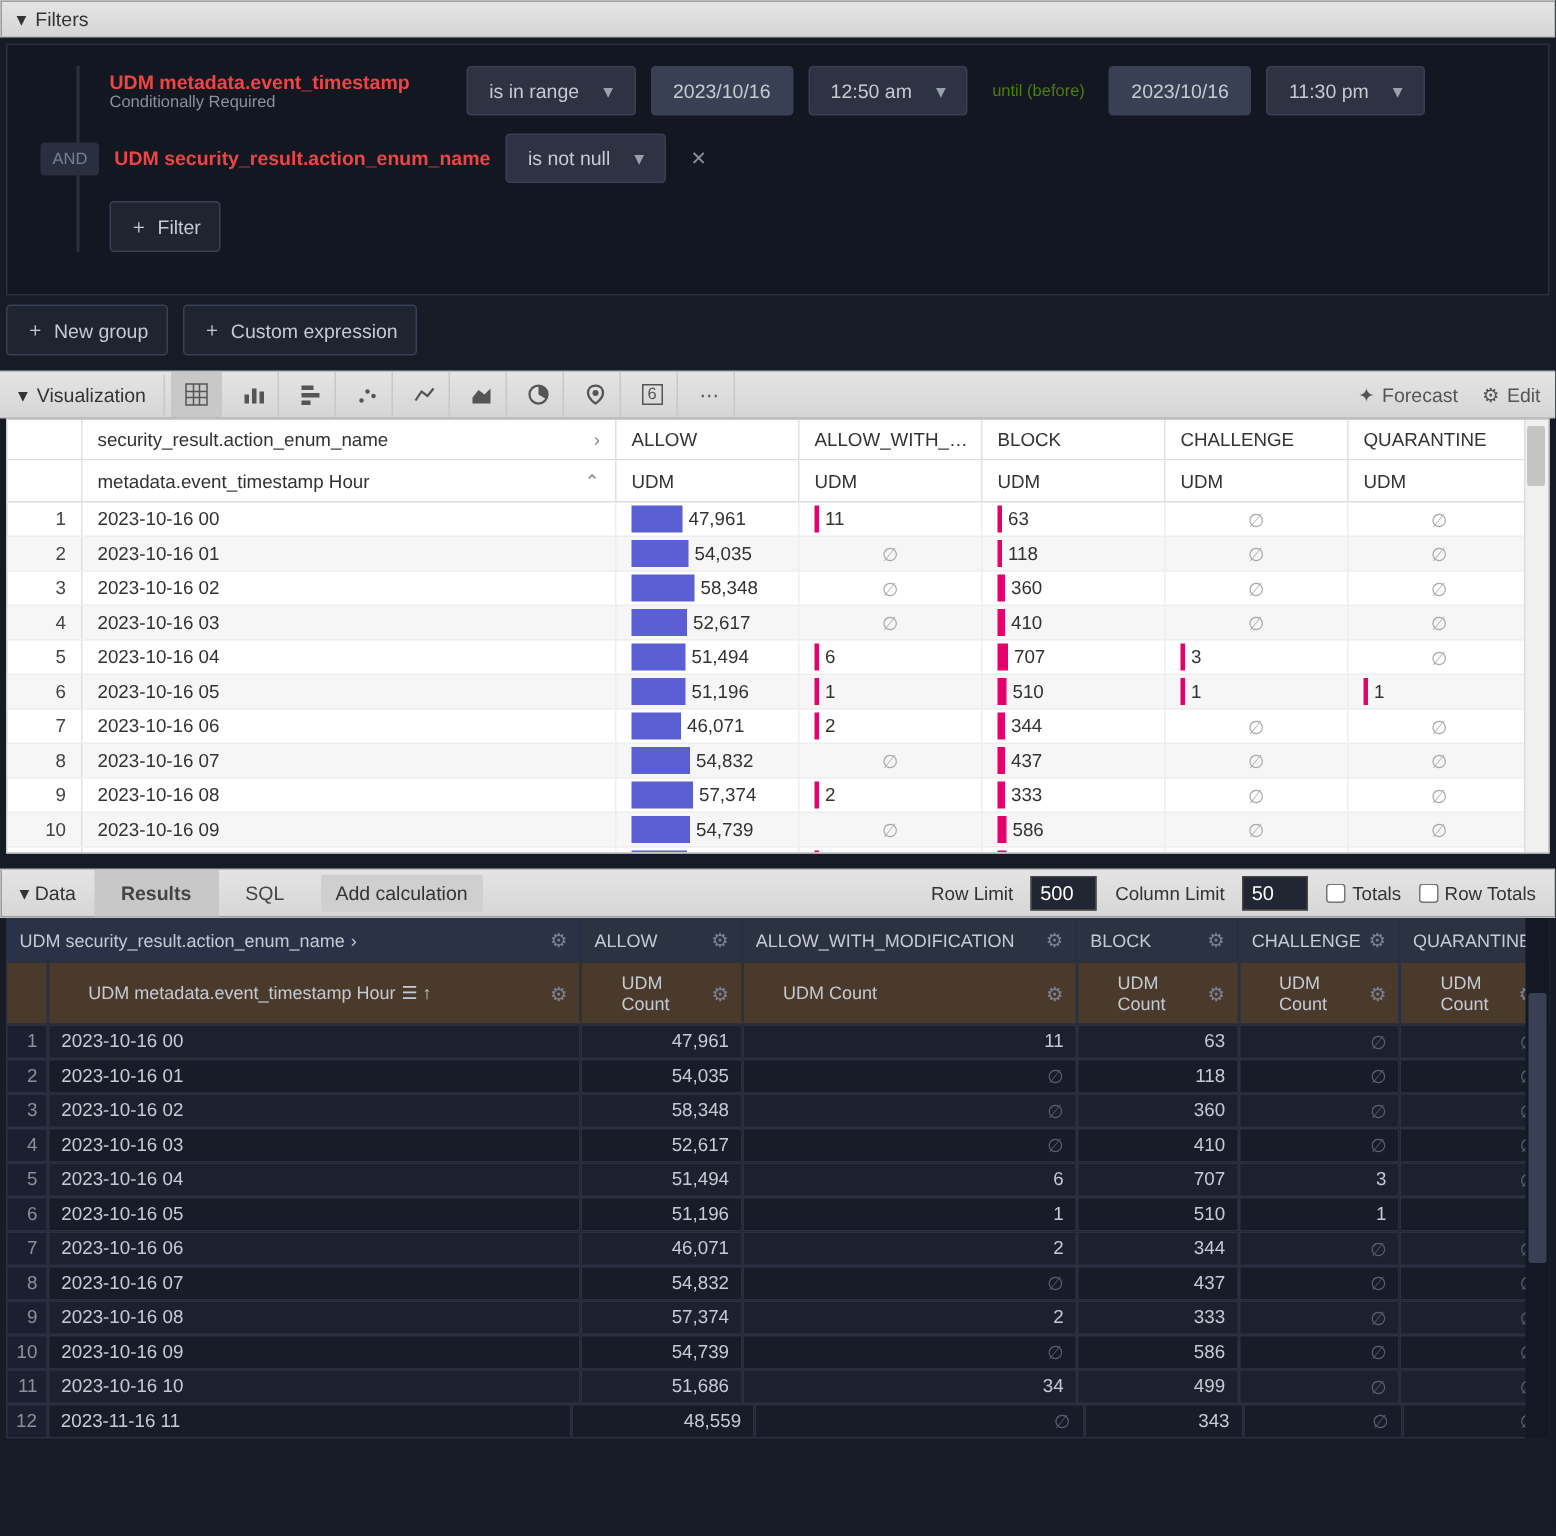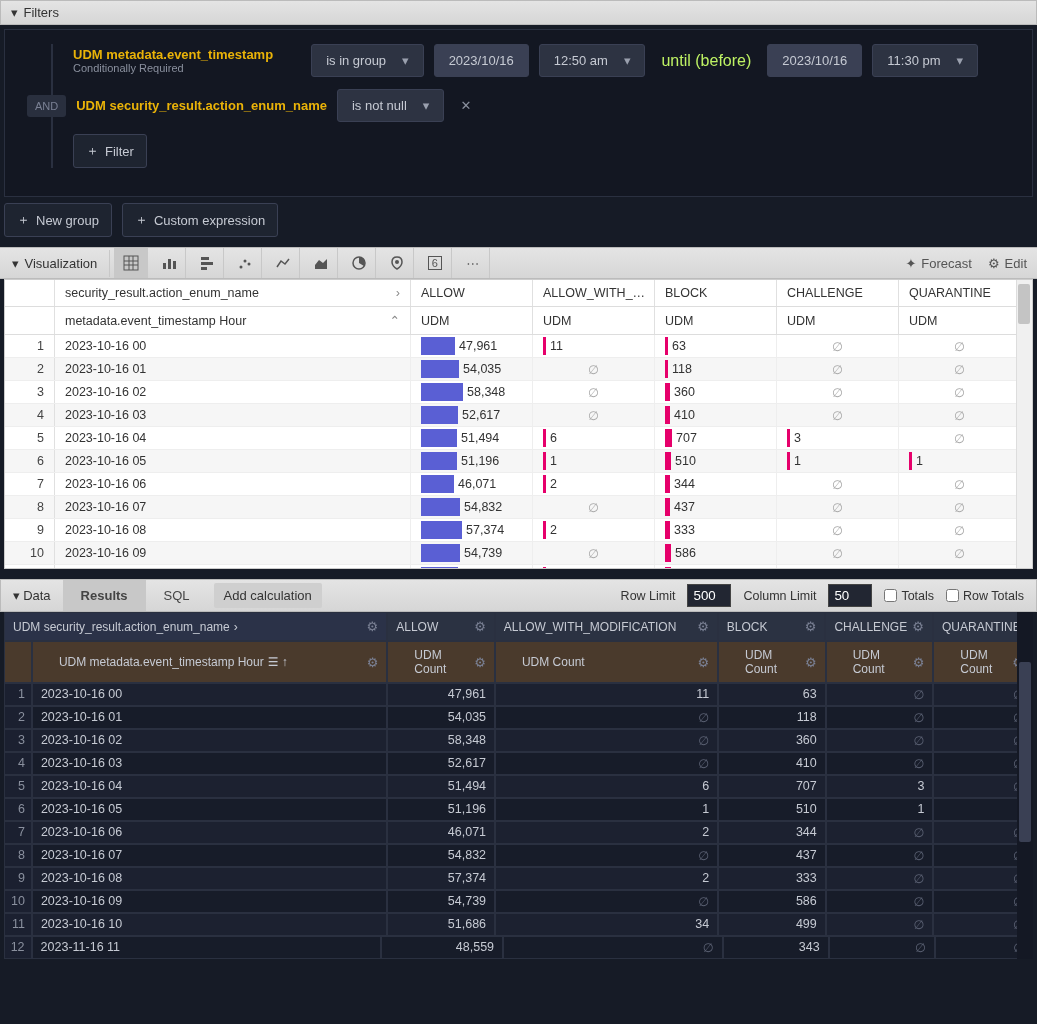--- a/index.html
+++ b/index.html
@@ -2,26 +2,26 @@
 <html><head>
 <meta charset="utf-8">
 <style>
 * { box-sizing: border-box; margin: 0; padding: 0; font-family: "Helvetica Neue", Arial, sans-serif; }
 body { background: #161b26; color: #c0c5ce; font-size: 13px; width: 1037px; }
 .section-bar { background: linear-gradient(#e4e4e4,#d6d6d6); border: 1px solid #bbb; color: #333; display: flex; align-items: center; padding: 4px 10px; font-size: 13px; }
 .section-bar .caret { margin-right: 6px; }
 .filters-panel { background: #131722; border: 1px solid #2a3040; margin: 4px; padding: 14px 16px 16px; }
 .filter-row { display: flex; align-items: center; margin-bottom: 12px; gap: 10px; }
 .filter-badge { background: #292f3e; color: #7a8094; font-size: 11px; padding: 5px 8px; border-radius: 3px; }
-.filter-label { color: #eab308; font-weight: 600; }
+.filter-label { color: #ef4444; font-weight: 600; }
 .filter-sub { color: #8a909e; font-size: 11px; }
 .sel { background: #2d3342; border: 1px solid #3a4054; color: #c6cad3; padding: 8px 14px; border-radius: 3px; display: inline-flex; align-items: center; gap: 10px; font-size: 13px; }
 .sel.dark { background: #3a4054; }
 .sel .dd::after { content: "▾"; margin-left: 6px; color: #9aa0ae; }
-.sep-text { color: #bef264; font-size: 16px; padding: 0 6px; }
+.sep-text { color: #4d7c0f; font-size: 11px; padding: 0 6px; }
 .btn { background: #1e2430; border: 1px solid #3a4054; color: #c6cad3; padding: 7px 12px; border-radius: 3px; display: inline-flex; align-items: center; gap: 6px; font-size: 13px; }
 .close-x { color: #8a909e; padding: 0 6px; cursor: pointer; }
 .filter-tree { border-left: 2px solid #2a3040; margin-left: 30px; padding-left: 20px; }
 .bottom-buttons { display: flex; gap: 10px; margin: 6px 4px 10px; }
 .vis-tools { display: flex; background: linear-gradient(#e4e4e4,#d6d6d6); border-top:1px solid #bbb; border-bottom:1px solid #bbb; align-items: center; flex:1; padding-right:10px; gap:4px; }
 .tool { width: 34px; height: 30px; display:flex; align-items:center; justify-content:center; color:#555; border-right:1px solid #c8c8c8; cursor:pointer; }
 .tool.active { background:#c8c8c8; }
 .tool-right { margin-left:auto; display:flex; gap:16px; align-items:center; color:#555; }
 .link-btn { display:flex; align-items:center; gap:5px; cursor:pointer; font-size:13px; }
 
@@ -80,21 +80,21 @@
 
 <div class="filters-panel">
   <div class="filter-tree">
     <div class="filter-row">
       <div>
         <div class="filter-label">UDM metadata.event_timestamp</div>
         <div class="filter-sub">Conditionally Required</div>
       </div>
       <div style="width:18px"></div>
       <div class="sel">
-          <span>is in group</span>
+          <span>is in range</span>
           <span class="dd"></span>
         </div>
       <div class="sel dark">
           <span>2023/10/16</span>
         </div>
       <div class="sel">
           <span>12:50 am</span>
           <span class="dd"></span>
         </div>
       <span class="sep-text">until (before)</span>

